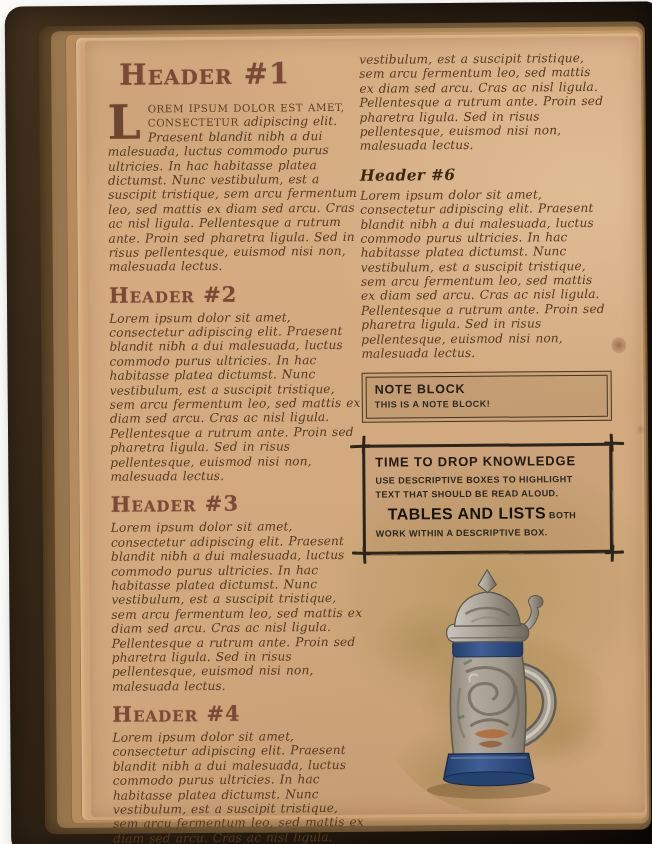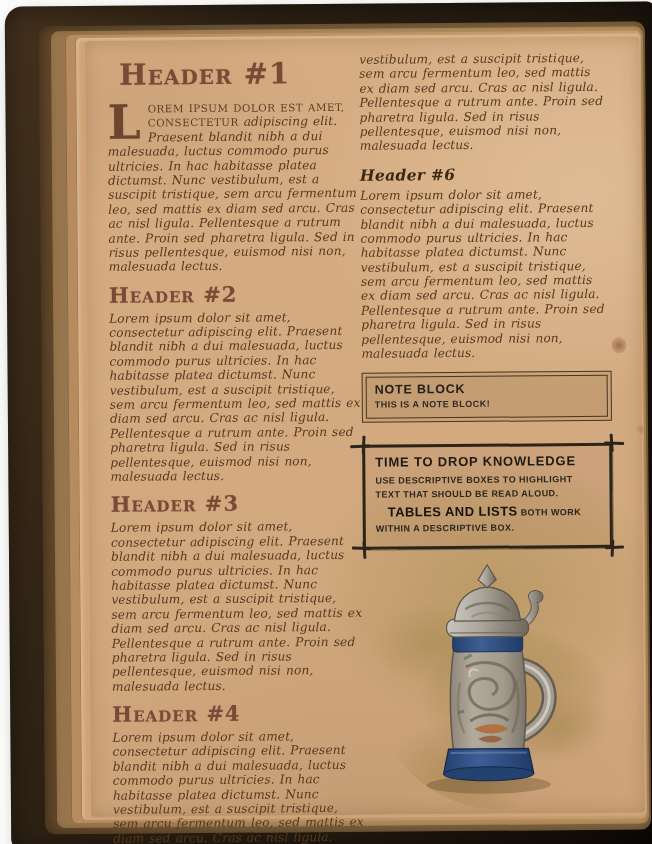--- a/index.html
+++ b/index.html
@@ -98,21 +98,21 @@
   .tick.t8{right:-4px;bottom:-12px;width:3px;height:17px;transform:rotate(3deg);}
   .kbox-title{
     font-family:"Liberation Sans", sans-serif;font-weight:700;text-transform:uppercase;
     font-size:13px;letter-spacing:.8px;color:#1f1b14;margin:0 0 5px 0;
   }
   .kbox-p{
     font-family:"Liberation Sans", sans-serif;font-weight:700;text-transform:uppercase;
     font-size:9px;letter-spacing:.45px;color:#2b2620;margin:0;line-height:1.55;
   }
   .kbox-p.indent{text-indent:12px;}
-  .kbox-bold{font-size:13px;color:#17130d;}
+  .kbox-bold{font-size:16px;color:#17130d;}
   
   .stein-area{position:relative;height:260px;margin-top:14px;}
   .watercolor{
     position:absolute;left:14px;top:42px;width:228px;height:205px;
     background:
       radial-gradient(ellipse 46% 38% at 36% 82%, rgba(125,105,35,.34), transparent 70%),
       radial-gradient(ellipse 55% 45% at 60% 45%, rgba(135,115,45,.30), rgba(135,115,45,.12) 60%, transparent 75%),
       radial-gradient(ellipse 30% 25% at 80% 60%, rgba(125,100,35,.22), transparent 70%);
     border-radius:45% 55% 50% 60%;
   }

